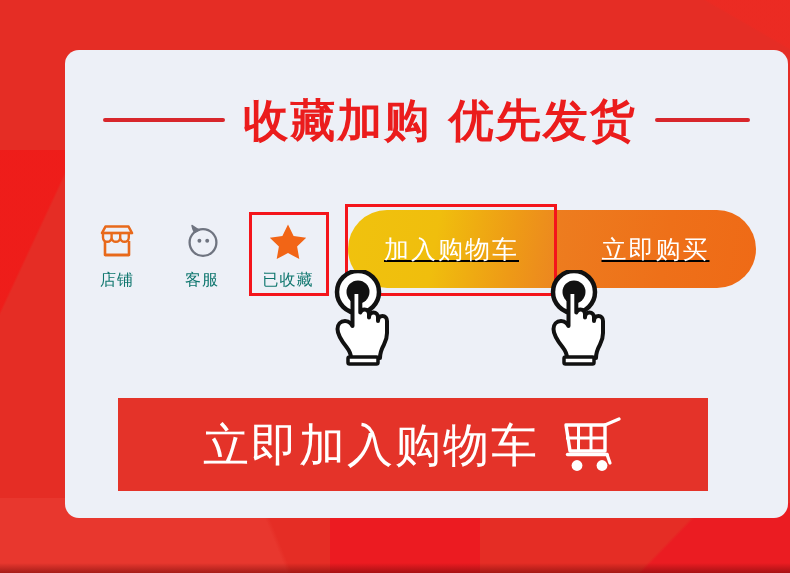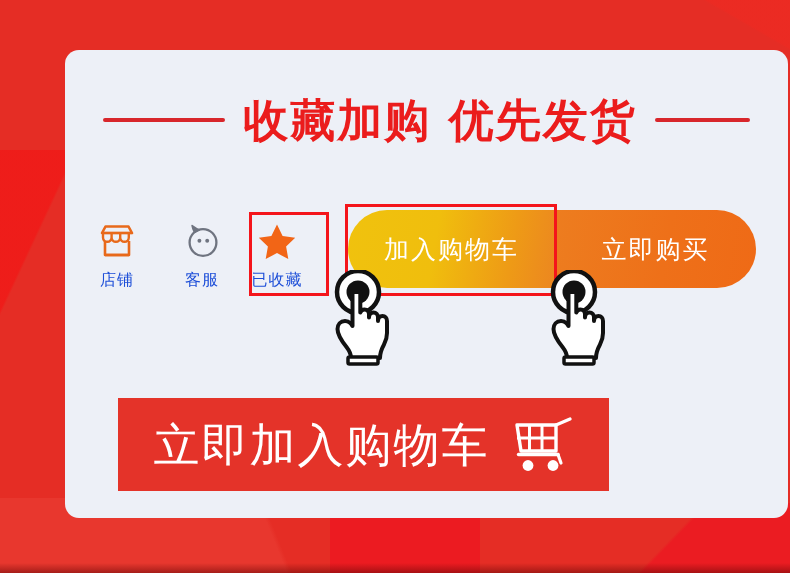--- a/index.html
+++ b/index.html
@@ -104,27 +104,27 @@
     top: 4px;
     width: 78px; height: 92px;
     display: flex;
     flex-direction: column;
     align-items: center;
     justify-content: flex-start;
     padding-top: 6px;
   }
   #cell-shop { left: 13px; }
   #cell-svc  { left: 98px; align-items: center; }
-  #cell-fav  { left: 173px; }
+  #cell-fav  { left: 184px; }
 
   .icon-box { height: 46px; display: flex; align-items: center; justify-content: center; }
   .icon-label {
     font-family: "DejaVu Sans", sans-serif;
     font-size: 16px;
-    color: #1d4ed8;
+    color: #0f766e;
     margin-top: 6px;
     letter-spacing: 1px;
   }
 
   
   .hl-box {
     position: absolute;
     border: 3px solid #F4151B;
     pointer-events: none;
   }
@@ -132,20 +132,21 @@
   #hl-cart { left: 280px; top: -4px; width: 212px; height: 92px; }
 
   
   #pill {
     position: absolute;
     left: 283px; top: 2px;
     width: 408px; height: 78px;
     border-radius: 39px;
     overflow: hidden;
     display: flex;
+    text-decoration: underline;
   }
   #btn-addcart {
     width: 207px; height: 100%;
     background: linear-gradient(100deg, #F0C20E 0%, #F0BE0D 42%, #EE9A16 78%, #EC8620 100%);
     display: flex; align-items: center; justify-content: center;
   }
   #btn-buynow {
     flex: 1; height: 100%;
     background: linear-gradient(100deg, #ED7D1F 0%, #EE7019 55%, #EF6A16 100%);
     display: flex; align-items: center; justify-content: center;
@@ -164,21 +165,21 @@
     width: 62px; height: 96px;
     pointer-events: none;
   }
   #hand-fav  { left: 262px; top: 62px; }
   #hand-cart { left: 478px; top: 62px; }
 
   
   #cta-banner {
     position: absolute;
     left: 53px; top: 348px;
-    width: 491px; height: 93px;
+    width: 590px; height: 93px;
     background: #E43329;
     display: flex;
     align-items: center;
     justify-content: center;
     gap: 22px;
   }
   #cta-text {
     font-family: "DejaVu Sans", sans-serif;
     font-size: 46px;
     color: #FFFFFF;

